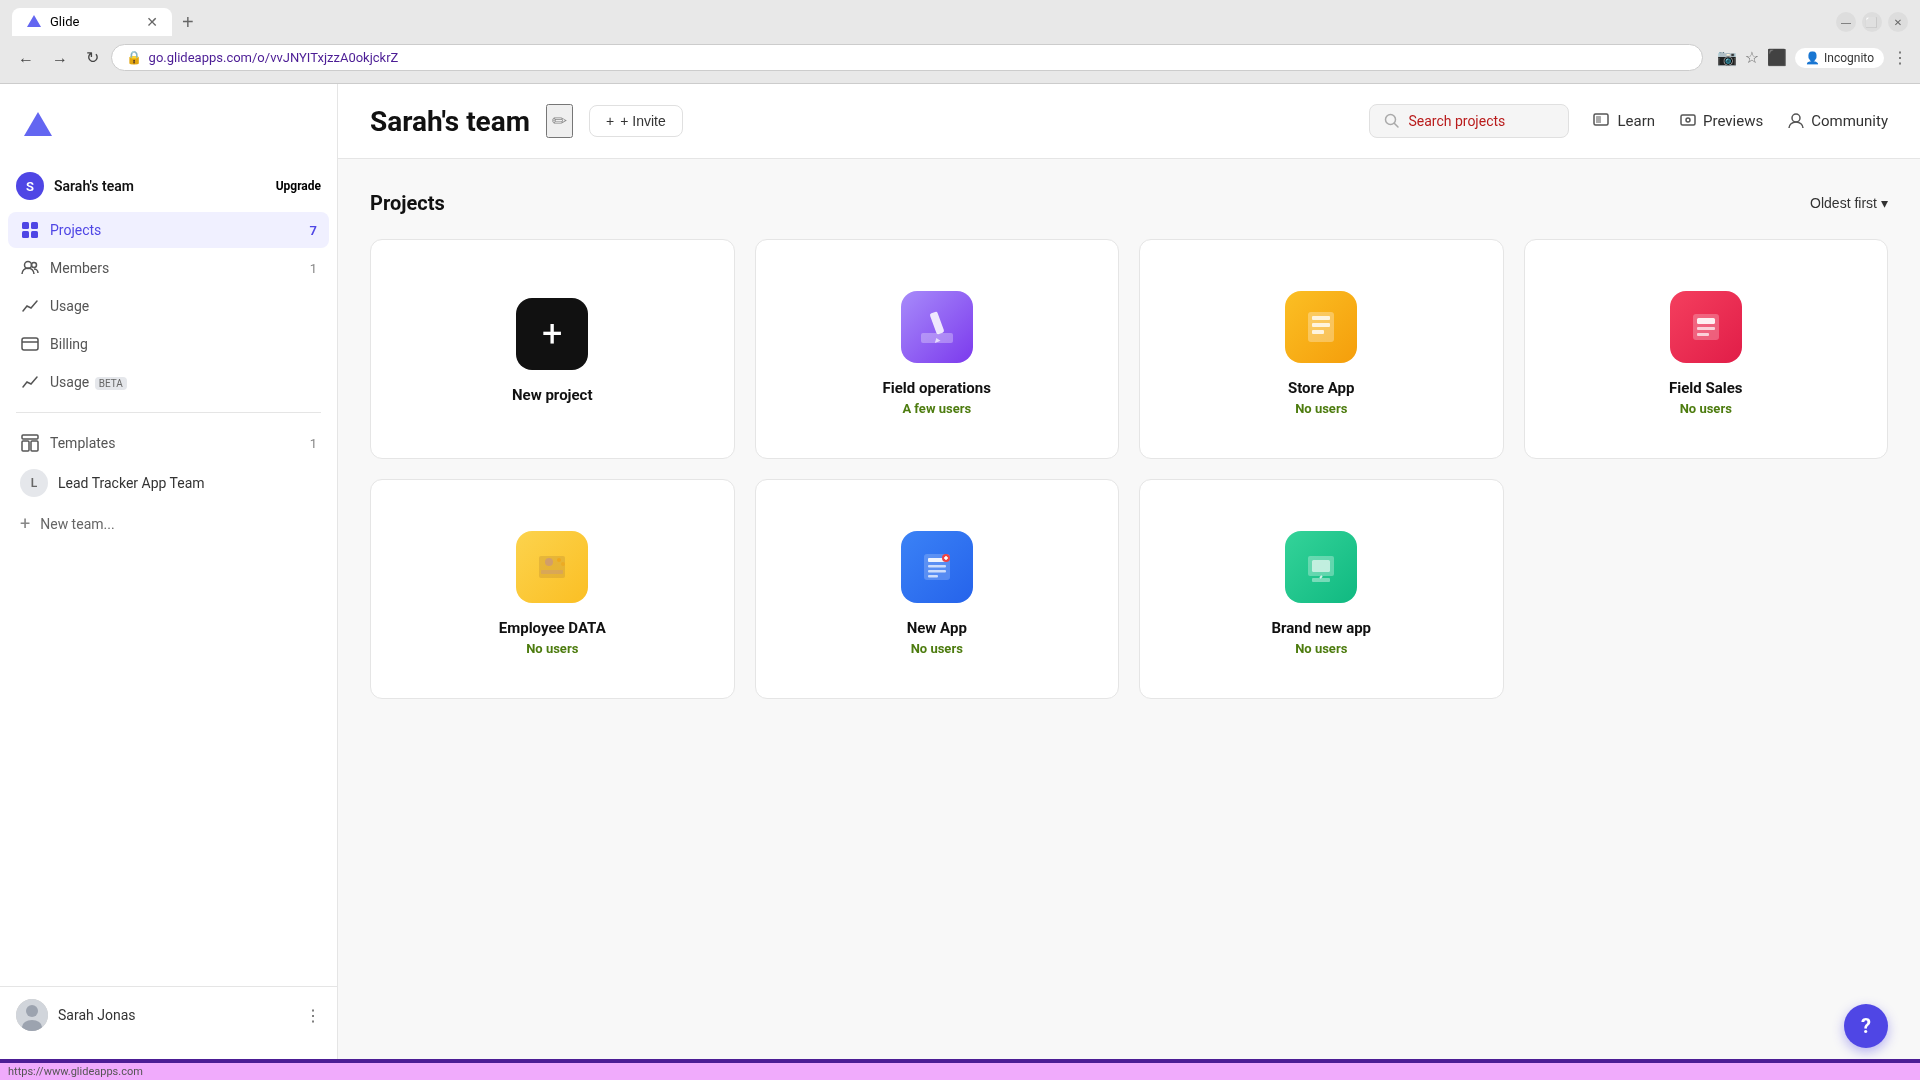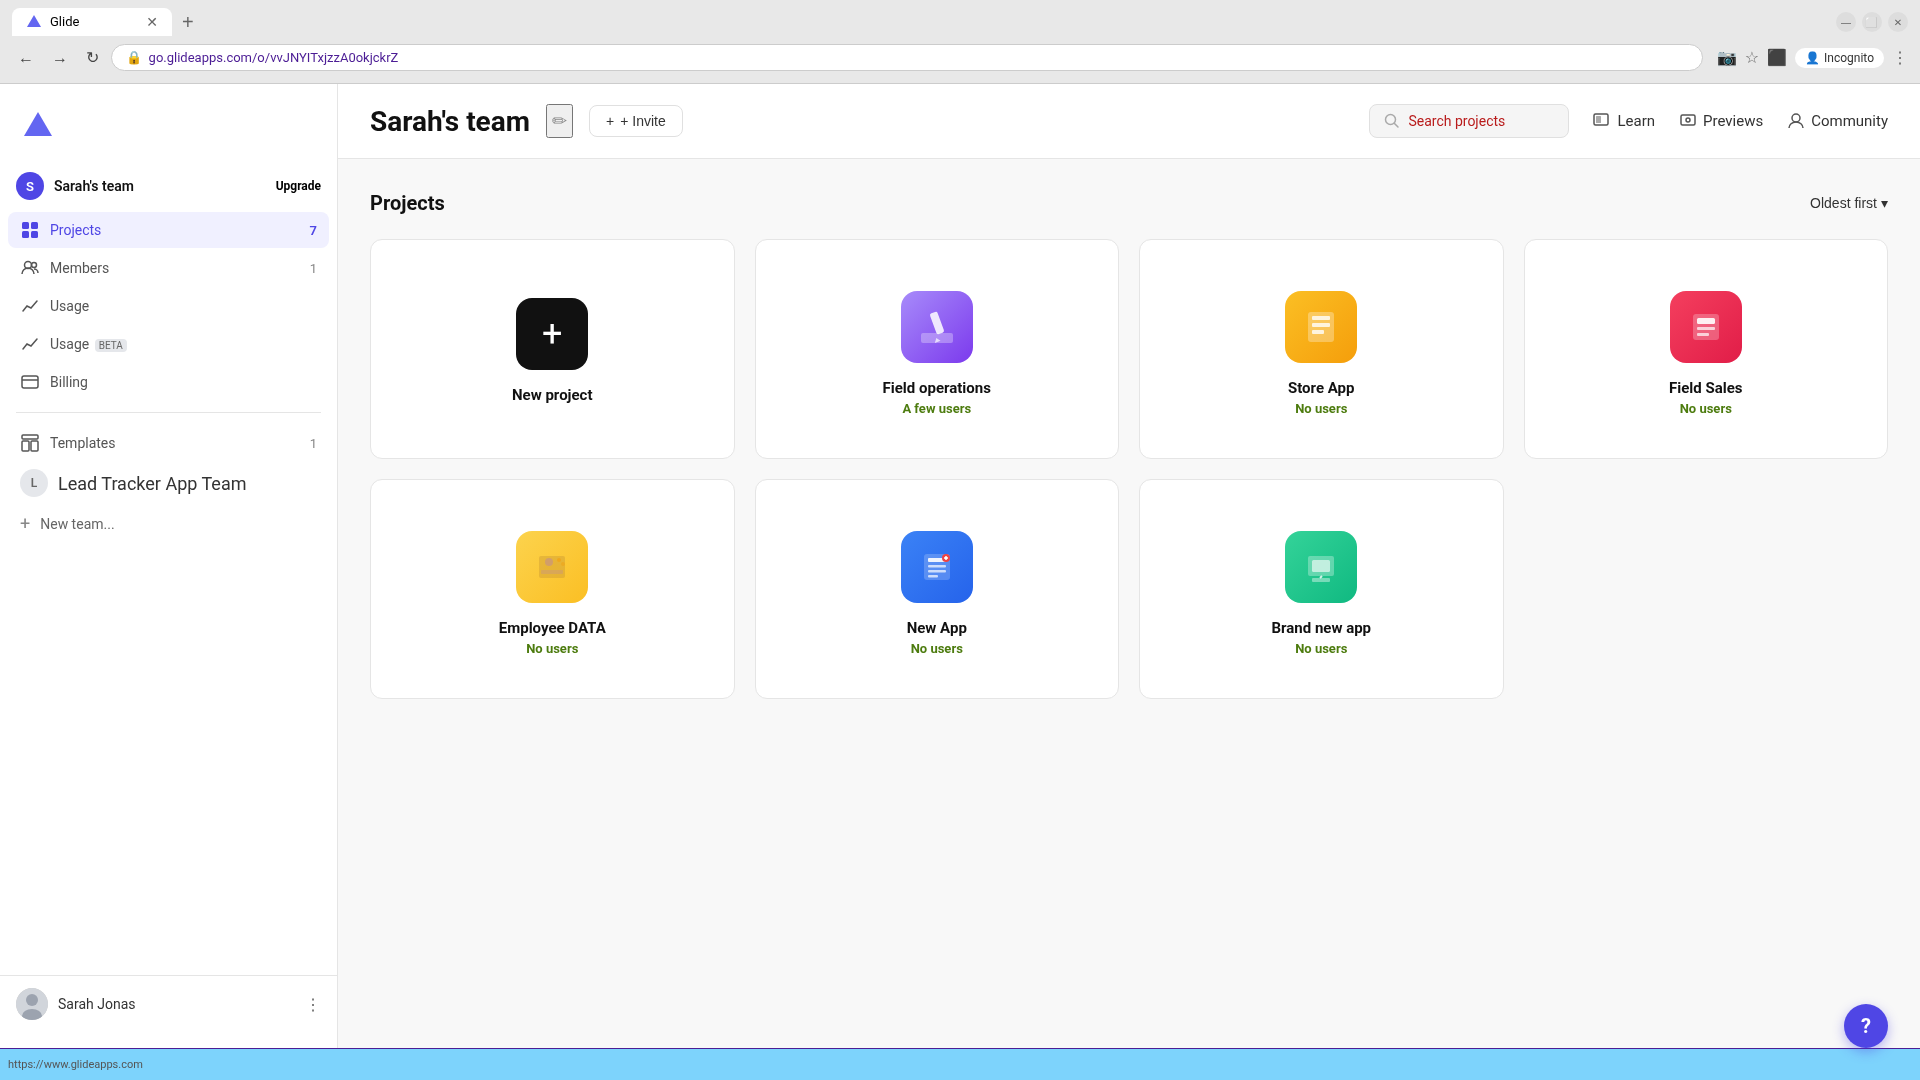--- a/index.html
+++ b/index.html
@@ -36,27 +36,27 @@
     .nav-item { display: flex; align-items: center; gap: 10px; padding: 8px 12px; border-radius: 8px; cursor: pointer; color: #555; font-size: 14px; }
     .nav-item.active { background: #f0f0ff; color: #4f46e5; }
     .nav-item-icon { width: 20px; height: 20px; display: flex; align-items: center; justify-content: center; flex-shrink: 0; }
     .nav-item-label { flex: 1; }
     .nav-item-badge { font-size: 13px; color: #888; }
     .nav-item .badge-purple { color: #4f46e5; font-weight: 600; }
     .beta-badge { font-size: 10px; background: #e5e7eb; color: #666; padding: 1px 4px; border-radius: 4px; margin-left: 2px; }
     .divider { height: 1px; background: #e5e5e5; margin: 12px 16px; }
     .sidebar-team-item { display: flex; align-items: center; gap: 10px; padding: 8px 20px; cursor: pointer; }
     .sidebar-team-avatar { width: 28px; height: 28px; border-radius: 50%; background: #e5e7eb; color: #666; display: flex; align-items: center; justify-content: center; font-size: 12px; font-weight: 600; }
-    .sidebar-team-name { font-size: 18px; color: #333; }
+    .sidebar-team-name { font-size: 14px; color: #333; }
     .new-team-item { display: flex; align-items: center; gap: 10px; padding: 8px 20px; cursor: pointer; color: #666; font-size: 14px; }
     .sidebar-bottom { margin-top: auto; padding: 12px 16px; border-top: 1px solid #e5e5e5; display: flex; align-items: center; gap: 10px; }
     .user-avatar { width: 32px; height: 32px; border-radius: 50%; background: #ccc; display: flex; align-items: center; justify-content: center; overflow: hidden; }
     .user-name { font-size: 14px; color: #333; flex: 1; }
     .user-menu-btn { cursor: pointer; color: #666; }
-    .status-bar { background: #7dd3fc; padding: 9px 8px; font-size: 11px; color: #555; border-top: 1px solid #4c1d95; }
+    .status-bar { background: #f0abfc; padding: 2px 8px; font-size: 11px; color: #555; border-top: 4px solid #4c1d95; }
 
     
     .main-content { flex: 1; display: flex; flex-direction: column; overflow: hidden; background: #f8f8f8; }
     .main-header { background: #fff; border-bottom: 1px solid #e5e5e5; padding: 20px 32px; display: flex; align-items: center; gap: 16px; }
     .page-title { font-size: 28px; font-weight: 700; color: #111; }
     .edit-icon-btn { cursor: pointer; color: #888; font-size: 18px; padding: 4px; }
     .invite-btn { display: flex; align-items: center; gap: 6px; background: #fff; border: 1.5px solid #e0e0e0; border-radius: 8px; padding: 7px 16px; font-size: 14px; color: #333; cursor: pointer; font-weight: 500; }
     .header-right { margin-left: auto; display: flex; align-items: center; gap: 24px; }
     .search-bar { display: flex; align-items: center; gap: 8px; background: #f5f5f5; border: 1px solid #e0e0e0; border-radius: 8px; padding: 8px 14px; min-width: 200px; }
     .search-placeholder { font-size: 14px; color: #b91c1c; }
@@ -188,34 +188,34 @@
           <svg width="18" height="18" viewBox="0 0 18 18" fill="none">
             <polyline points="2,14 6,9 10,11 16,4" stroke="#555" stroke-width="1.5" fill="none" stroke-linecap="round"></polyline>
           </svg>
         </div>
         <span class="nav-item-label">Usage</span>
       </div>
 
       <div class="nav-item">
         <div class="nav-item-icon">
           <svg width="18" height="18" viewBox="0 0 18 18" fill="none">
-            <polyline points="2,14 6,9 10,11 16,4" stroke="#555" stroke-width="1.5" fill="none" stroke-linecap="round"></polyline>
-          </svg>
-        </div>
-        <span class="nav-item-label">Usage <span class="beta-badge">BETA</span></span>
+            <rect x="1" y="3" width="16" height="12" rx="2" stroke="#555" stroke-width="1.5"></rect>
+            <line x1="1" y1="7" x2="17" y2="7" stroke="#555" stroke-width="1.5"></line>
+          </svg>
+        </div>
+        <span class="nav-item-label">Billing</span>
       </div>
 
       <div class="nav-item">
         <div class="nav-item-icon">
           <svg width="18" height="18" viewBox="0 0 18 18" fill="none">
-            <rect x="1" y="3" width="16" height="12" rx="2" stroke="#555" stroke-width="1.5"></rect>
-            <line x1="1" y1="7" x2="17" y2="7" stroke="#555" stroke-width="1.5"></line>
-          </svg>
-        </div>
-        <span class="nav-item-label">Billing</span>
+            <polyline points="2,14 6,9 10,11 16,4" stroke="#555" stroke-width="1.5" fill="none" stroke-linecap="round"></polyline>
+          </svg>
+        </div>
+        <span class="nav-item-label">Usage <span class="beta-badge">BETA</span></span>
       </div>
     </div>
 
     <div class="divider"></div>
 
     <div class="nav-item" style="margin: 0 8px;">
       <div class="nav-item-icon">
         <svg width="18" height="18" viewBox="0 0 18 18" fill="none">
           <rect x="1" y="1" width="16" height="4" rx="1" stroke="#555" stroke-width="1.5"></rect>
           <rect x="1" y="7" width="7" height="10" rx="1" stroke="#555" stroke-width="1.5"></rect>

